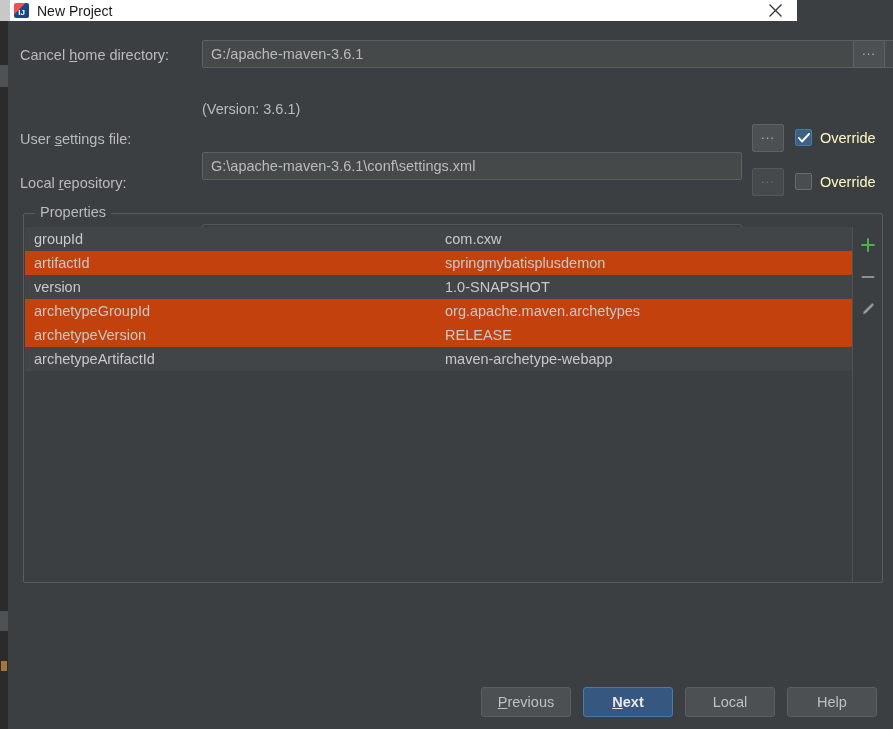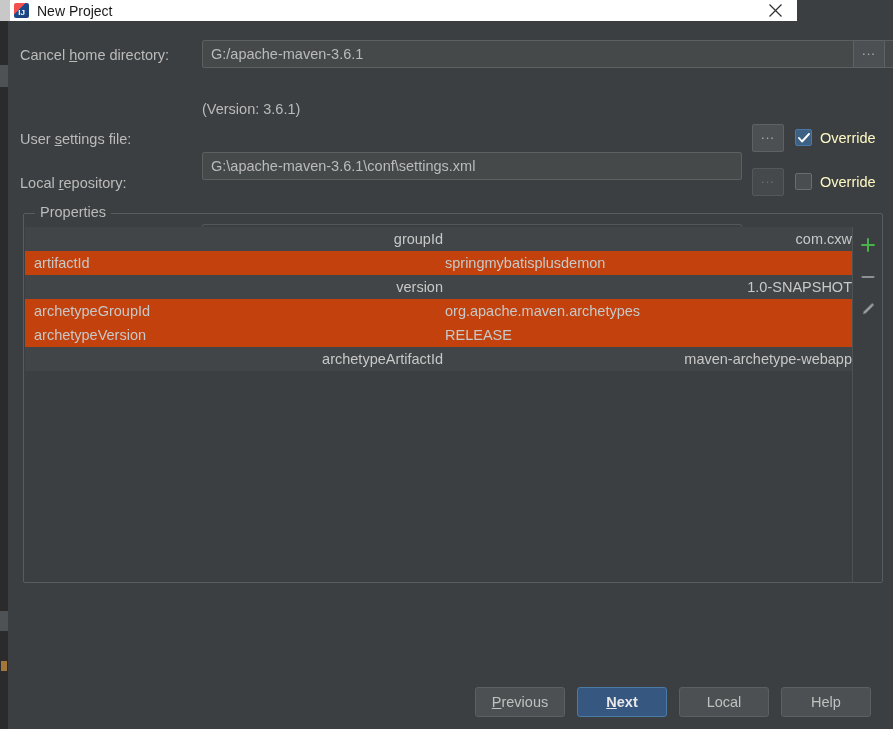--- a/index.html
+++ b/index.html
@@ -226,21 +226,21 @@
     overflow: hidden;
     border-right: 1px solid #4e5254;
   }
   .prow {
     height: 24px;
     display: flex;
     align-items: center;
     font-size: 14.5px;
     color: #c8c8c8;
   }
-  .prow.odd  { background: #414547; text-align: right; }
+  .prow.odd  { background: #414547; }
   .prow.even { background: #c2410c; }
   .pkey {
     width: 418px;
     padding-left: 9px;
     white-space: nowrap;
     overflow: hidden;
   }
   .pval {
     flex: 1 1 auto;
     padding-left: 2px;
@@ -265,21 +265,21 @@
   .tool-btn svg { display: block; }
 
   
   .btnbar {
     position: absolute;
     left: 0; bottom: 12px;
     width: 885px;
     display: flex;
     justify-content: flex-end;
     gap: 12px;
-    padding-right: 22px;
+    padding-right: 16px;
   }
   .btn {
     min-width: 90px;
     height: 30px;
     padding: 0 14px;
     background: #4c5052;
     border: 1px solid #5c6063;
     border-radius: 3px;
     font-size: 14.5px;
     color: #c0c0c0;

